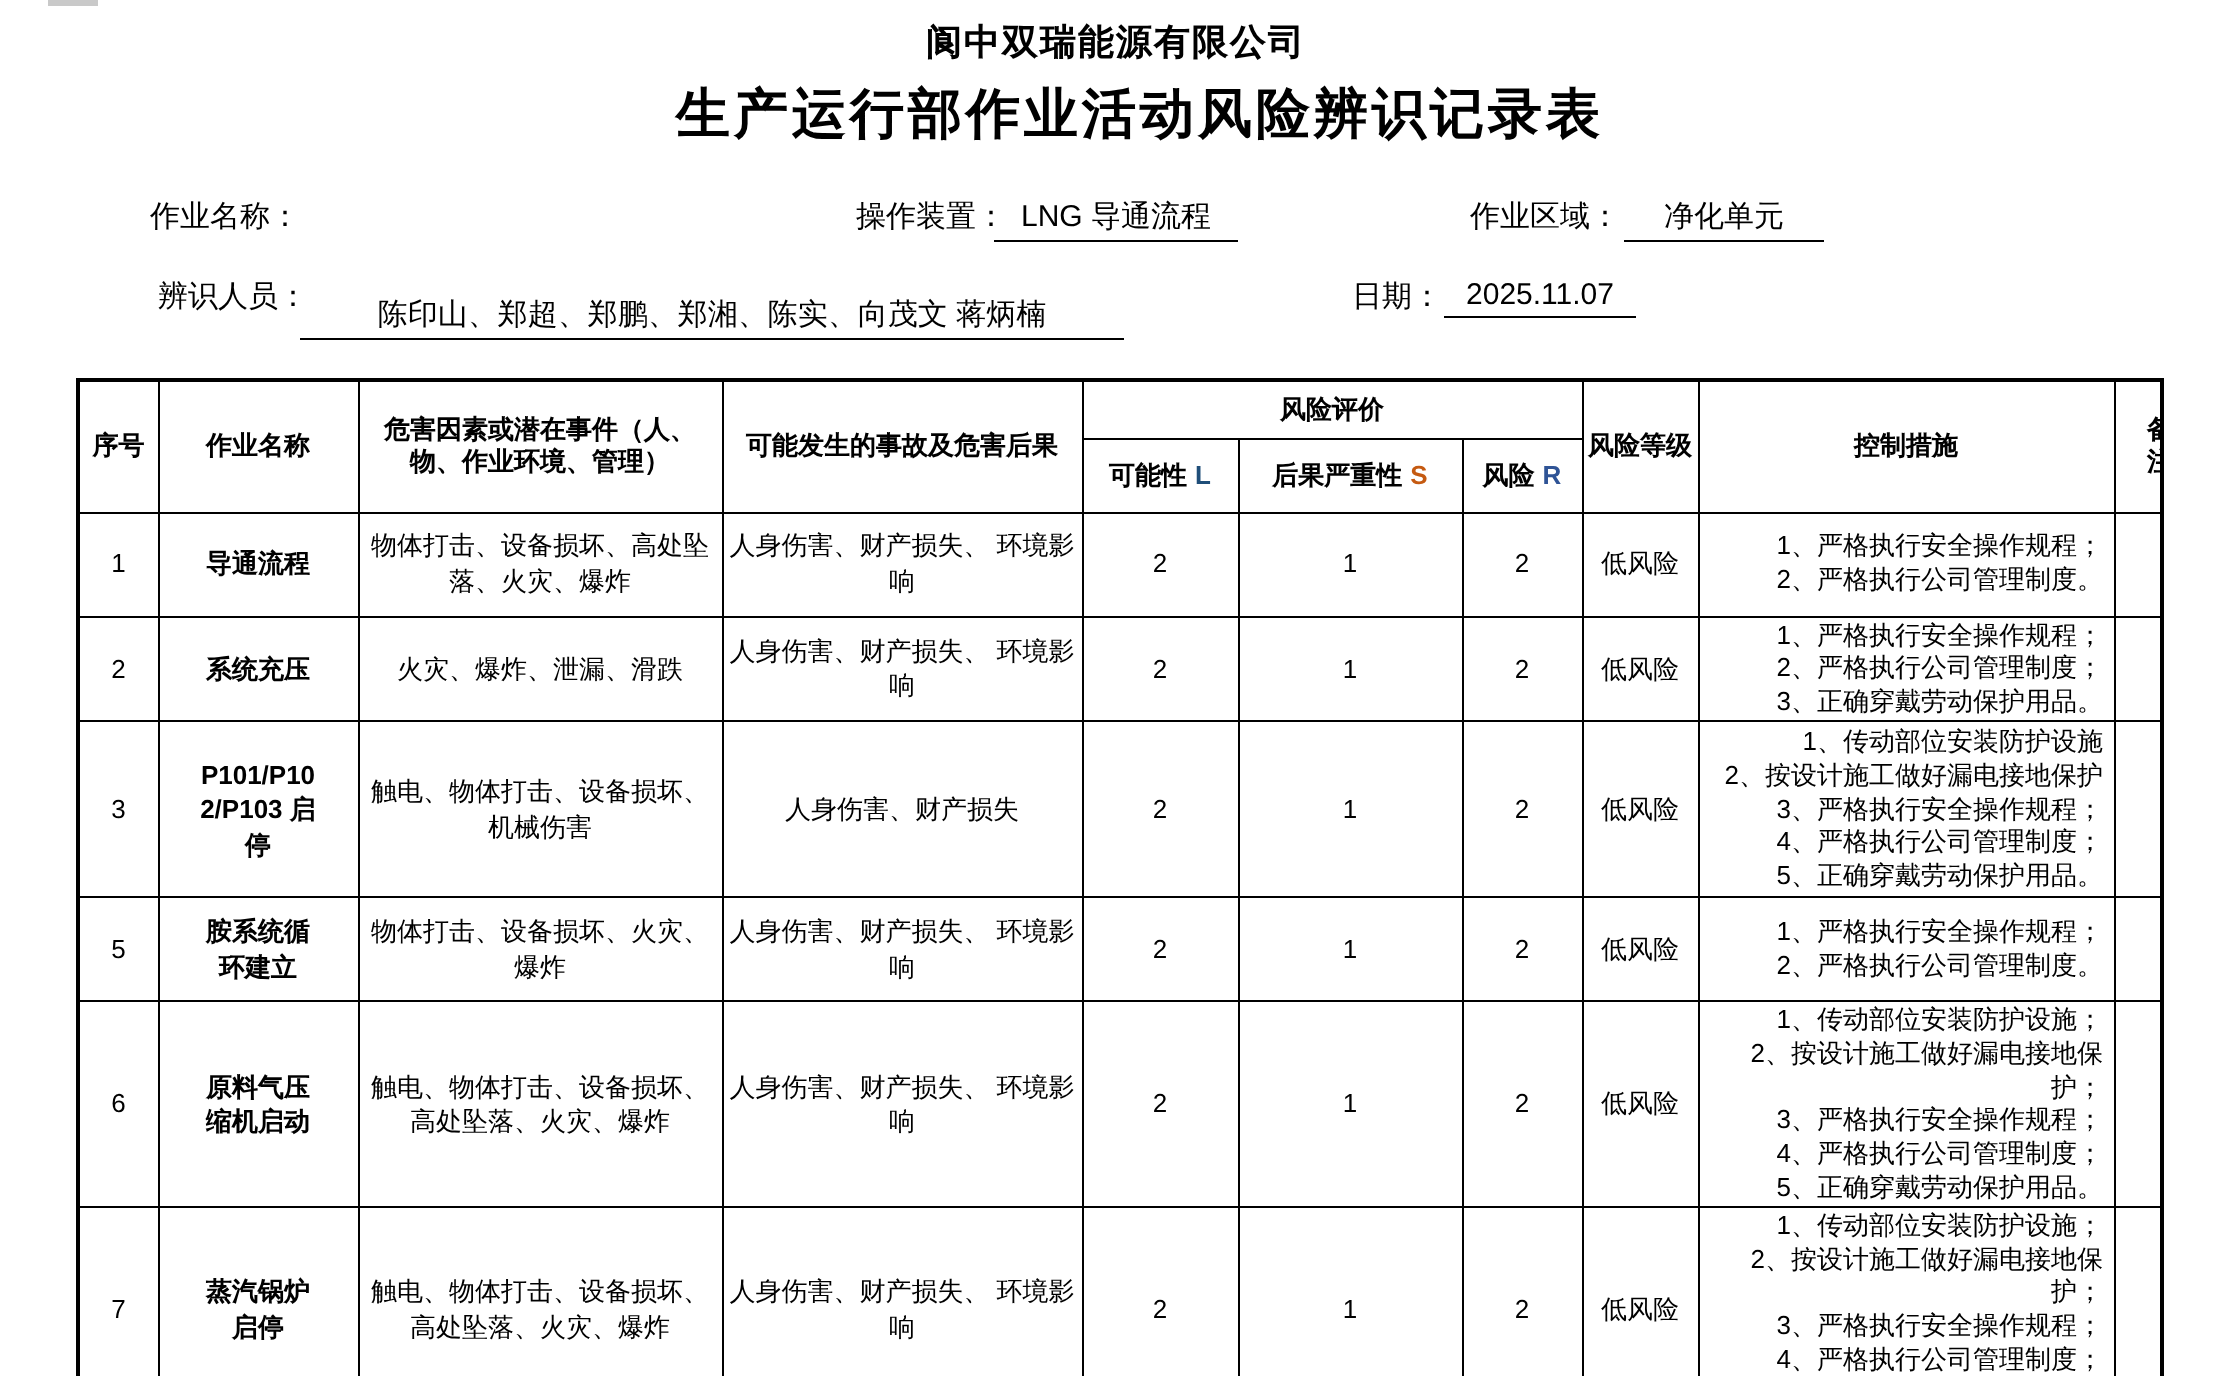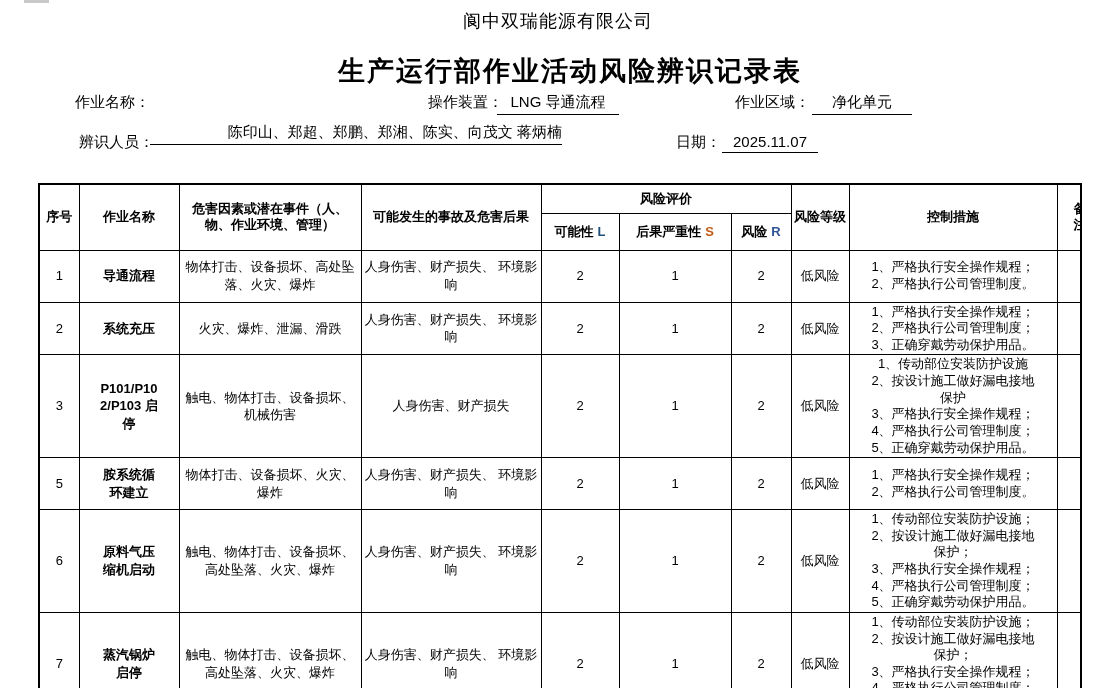--- a/index.html
+++ b/index.html
@@ -1,51 +1,51 @@
 <!DOCTYPE html>
 <html><head>
 <meta charset="utf-8">
 <style>
   html,body{margin:0;padding:0;}
   body{
     width:1116px;height:688px;background:#ffffff;position:relative;
     font-family:"Liberation Sans","DejaVu Sans",sans-serif;color:#000;
   }
   .artifact{position:absolute;left:24px;top:0;width:25px;height:3px;background:#c9c9c9;}
-  .company{ text-align:center;font-weight:normal;font-size:18px;padding-top:9px;letter-spacing:1px;}
-  .doc-title{text-align:center;font-weight:bold;font-size:27px;margin-top:20px;letter-spacing:2px;padding-left:24px;}
-  .form-area{position:relative;height:78px;font-size:15px;margin-top:0;}
+  .company{ text-align:center;font-weight:bold;font-size:18px;padding-top:9px;letter-spacing:1px;}
+  .doc-title{text-align:center;font-weight:bold;font-size:27px;margin-top:6px;letter-spacing:2px;padding-left:24px;}
+  .form-area{position:relative;height:78px;font-size:15px;margin-top:20px;}
   .fl{position:absolute;white-space:nowrap;}
   .uv{position:absolute;border-bottom:1px solid #000;text-align:center;white-space:nowrap;padding-bottom:2px;}
   table{border-collapse:collapse;table-layout:fixed;width:1042px;margin:16px 0 0 38px;border:2px solid #000;}
   th,td{border:1px solid #000;text-align:center;vertical-align:middle;overflow:hidden;padding:1px 2px;}
   th{font-weight:bold;font-size:13px;line-height:1.25;}
   td{font-size:13px;line-height:1.35;}
   td.step{padding:1px 18px;word-break:break-all;font-weight:bold;}
-  td.control{text-align:center;white-space:pre-line;padding:1px 16px;line-height:1.28;}
+  td.control{text-align:right;white-space:pre-line;padding:1px 5px;line-height:1.28;}
   th.remark-h{padding:16px;}
   .letter{margin-left:4px;}
 </style>
 </head>
 <body>
 
 <div class="artifact"></div>
 
 <div class="company">阆中双瑞能源有限公司</div>
 <div class="doc-title">生产运行部作业活动风险辨识记录表</div>
 
 <div class="form-area">
   <span class="fl" style="left:75px;top:4px;">作业名称：</span>
   <span class="fl" style="left:428px;top:4px;">操作装置：</span>
   <span class="uv" style="left:497px;top:4px;width:122px;">LNG 导通流程</span>
   <span class="fl" style="left:735px;top:4px;">作业区域：</span>
   <span class="uv" style="left:812px;top:4px;width:100px;">净化单元</span>
 
   <span class="fl" style="left:79px;top:44px;">辨识人员：</span>
-  <span class="uv" style="left:150px;top:34px;width:412px;text-align:right;">陈印山、郑超、郑鹏、郑湘、陈实、向茂文 蒋炳楠</span>
+  <span class="uv" style="left:150px;top:53px;width:412px;">陈印山、郑超、郑鹏、郑湘、陈实、向茂文 蒋炳楠</span>
   <span class="fl" style="left:676px;top:44px;">日期：</span>
   <span class="uv" style="left:722px;top:44px;width:96px;">2025.11.07</span>
 </div>
 
 <table>
   <colgroup>
     <col style="width:40px">
       <col style="width:100px">
       <col style="width:182px">
       <col style="width:180px">

